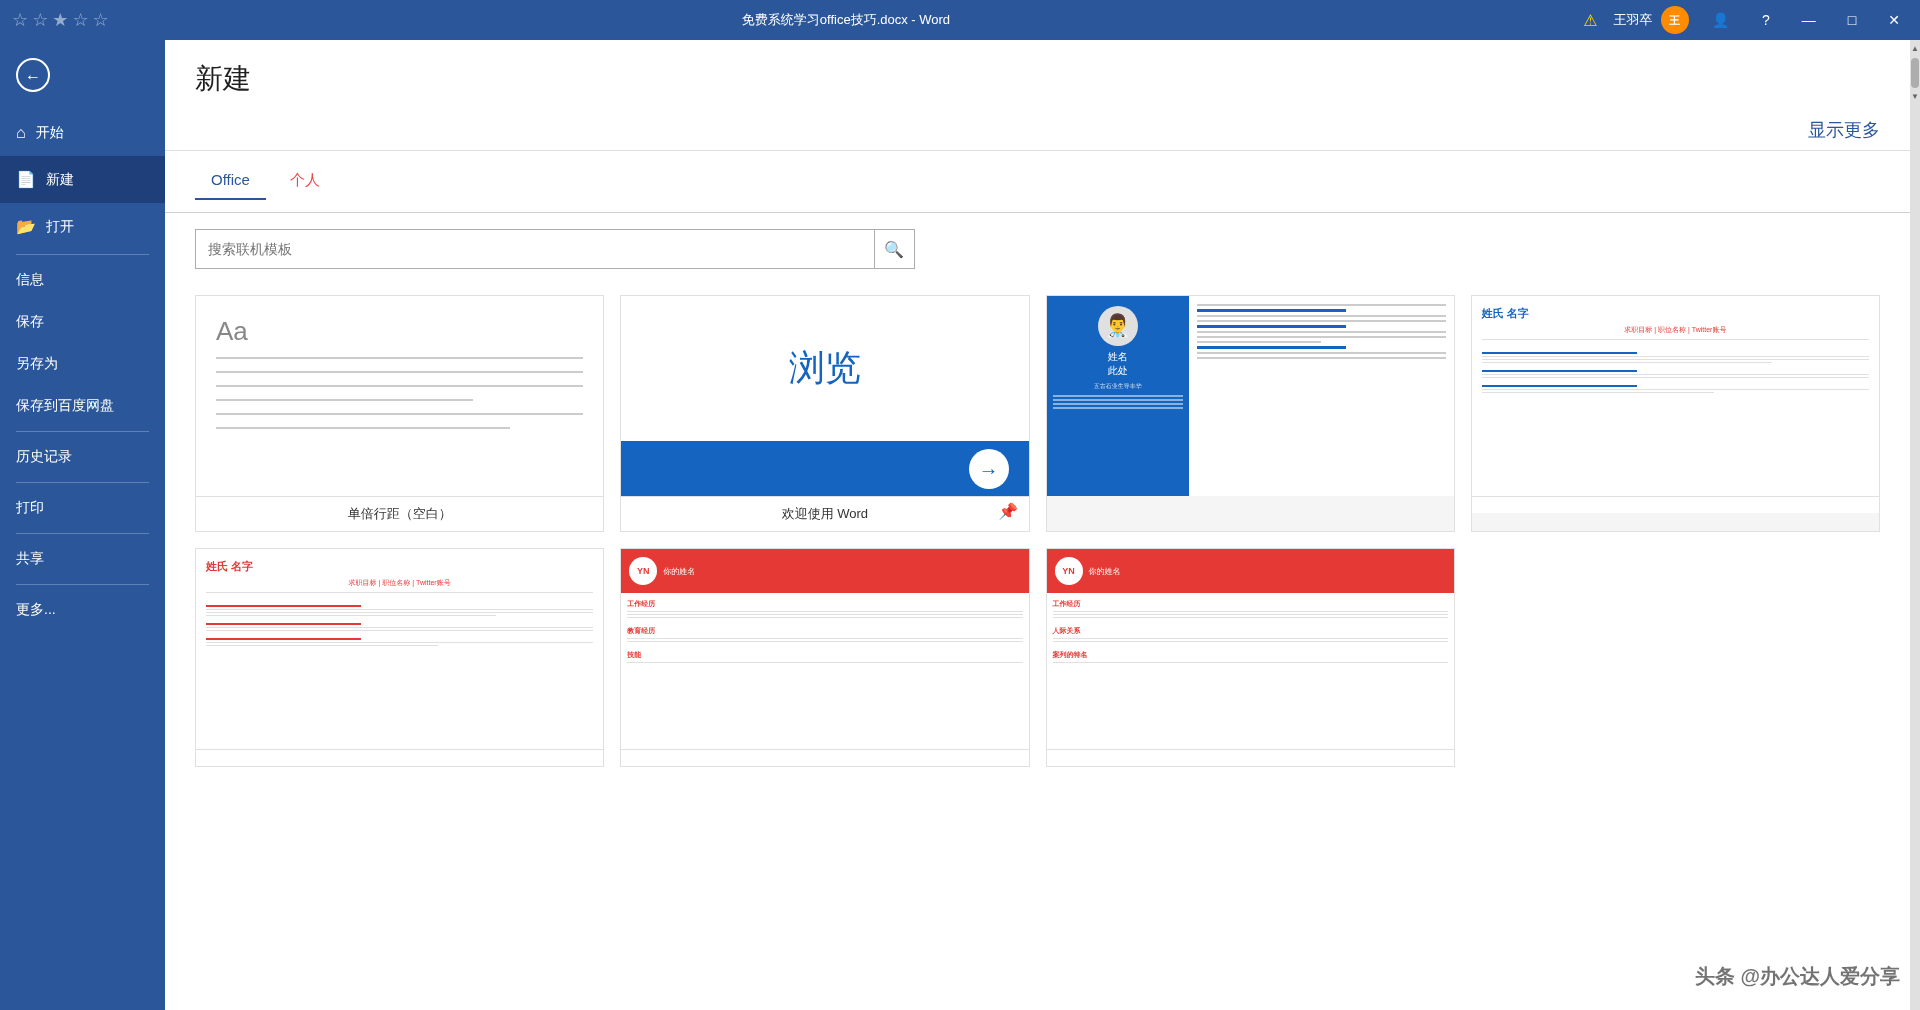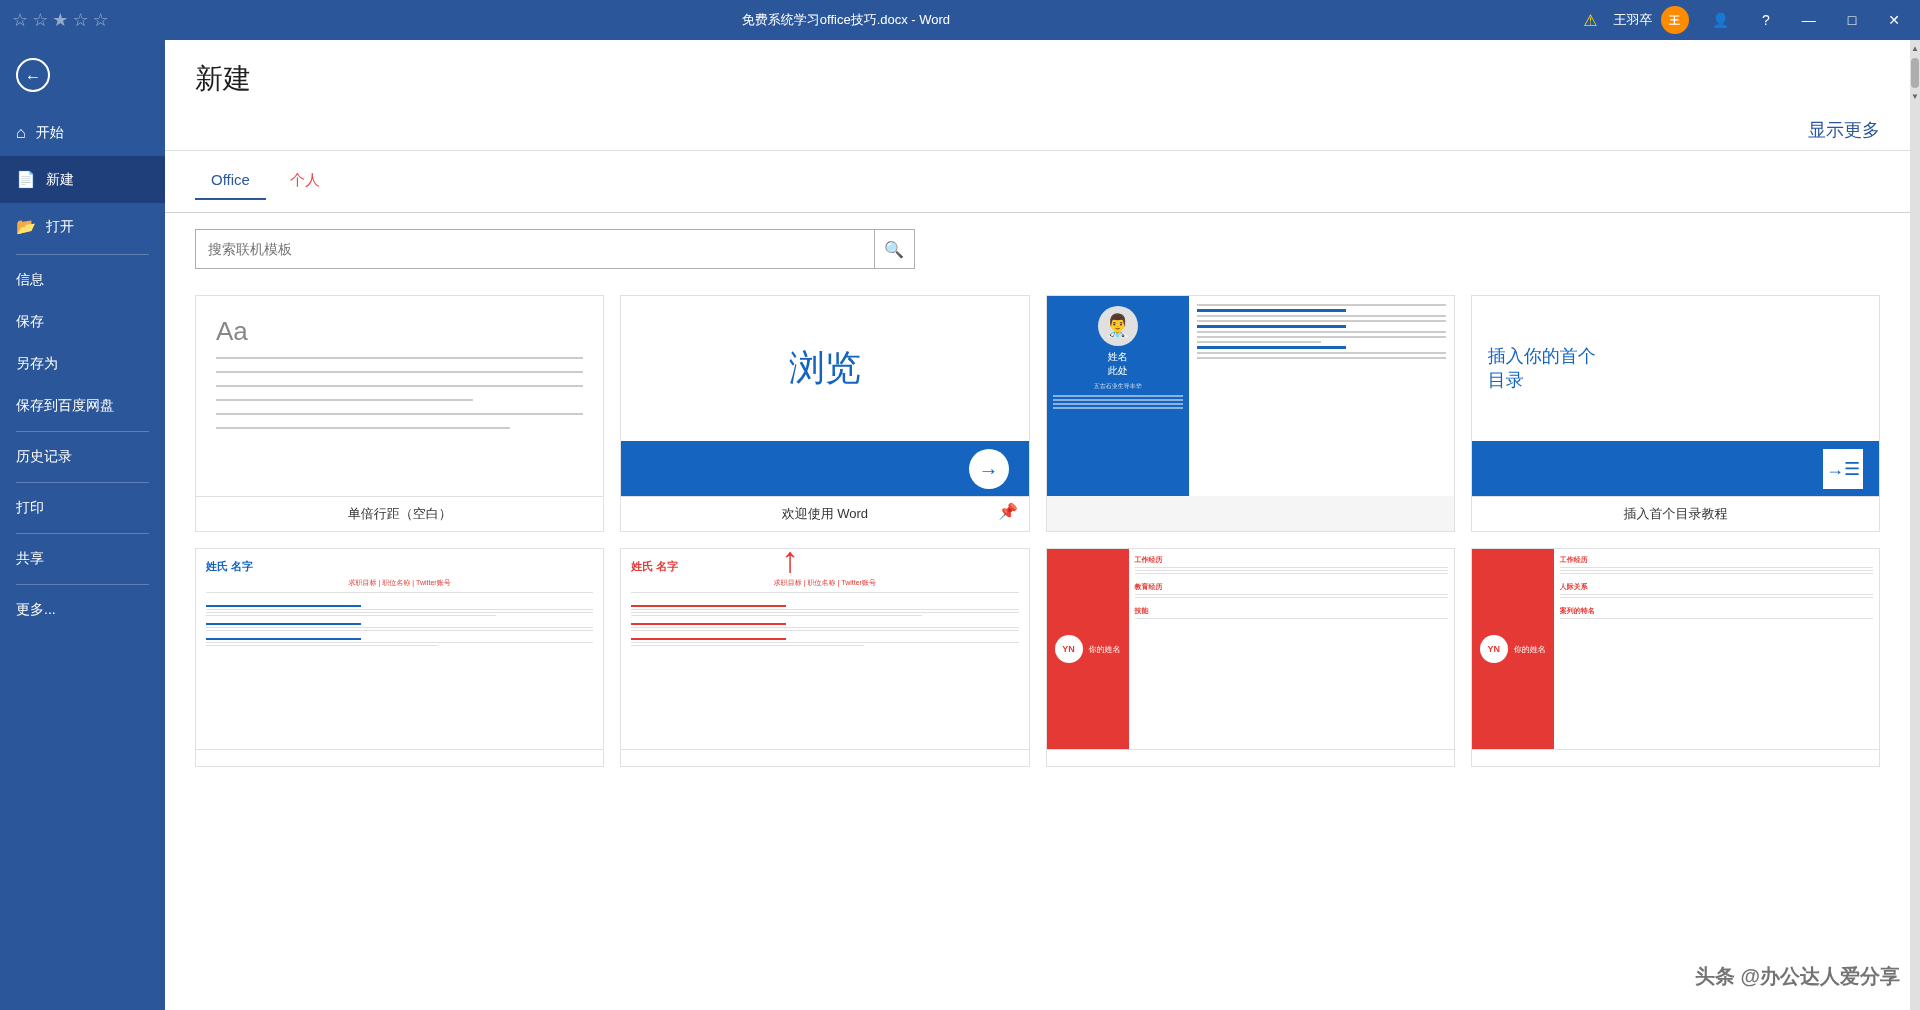--- a/index.html
+++ b/index.html
@@ -421,21 +421,21 @@
       display: flex; flex-direction: column; gap: 2px;
     }
     .tmpl-resume2-sline { height: 1px; background: #e0e0e0; width: 100%; }
     .tmpl-resume2-bline { height: 2px; background: #1565c0; width: 40%; }
 
     .tmpl-yn {
       background: white;
       height: 200px;
       overflow: hidden;
       display: flex;
-      flex-direction: row;
+      flex-direction: column;
     }
     .tmpl-yn-header {
       background: #e53935;
       padding: 8px;
       display: flex;
       align-items: center;
       gap: 6px;
     }
     .tmpl-yn-circle {
       width: 28px; height: 28px;
@@ -641,34 +641,20 @@
               <div class="tmpl-resume-r-line"></div>
               <div class="tmpl-resume-r-line" style="width:50%"></div>
               <div class="tmpl-resume-blue-bar"></div>
               <div class="tmpl-resume-r-line"></div>
               <div class="tmpl-resume-r-line"></div>
             </div>
           </div>
         </div>
       </div>
 
-      <div class="template-card">
-        <div class="new-badge">新型</div>
-        <div class="template-thumb">
-          <div class="tmpl-toc">
-            <div class="tmpl-toc-top">
-              <div class="tmpl-toc-text">插入你的首个<br>目录</div>
-            </div>
-            <div class="tmpl-toc-bottom">
-              <div class="tmpl-toc-icon">→☰</div>
-            </div>
-          </div>
-        </div>
-        <div class="template-label">插入首个目录教程</div>
-      </div>
 
       <div class="template-card">
         <div class="template-thumb">
           <div class="tmpl-resume2">
             <div class="tmpl-resume2-name">姓氏 名字</div>
             <div class="tmpl-resume2-title">求职目标 | 职位名称 | Twitter账号</div>
             <div class="tmpl-resume2-line"></div>
             <div style="height:4px"></div>
             <div class="tmpl-resume2-content">
               <div class="tmpl-resume2-bline"></div>

